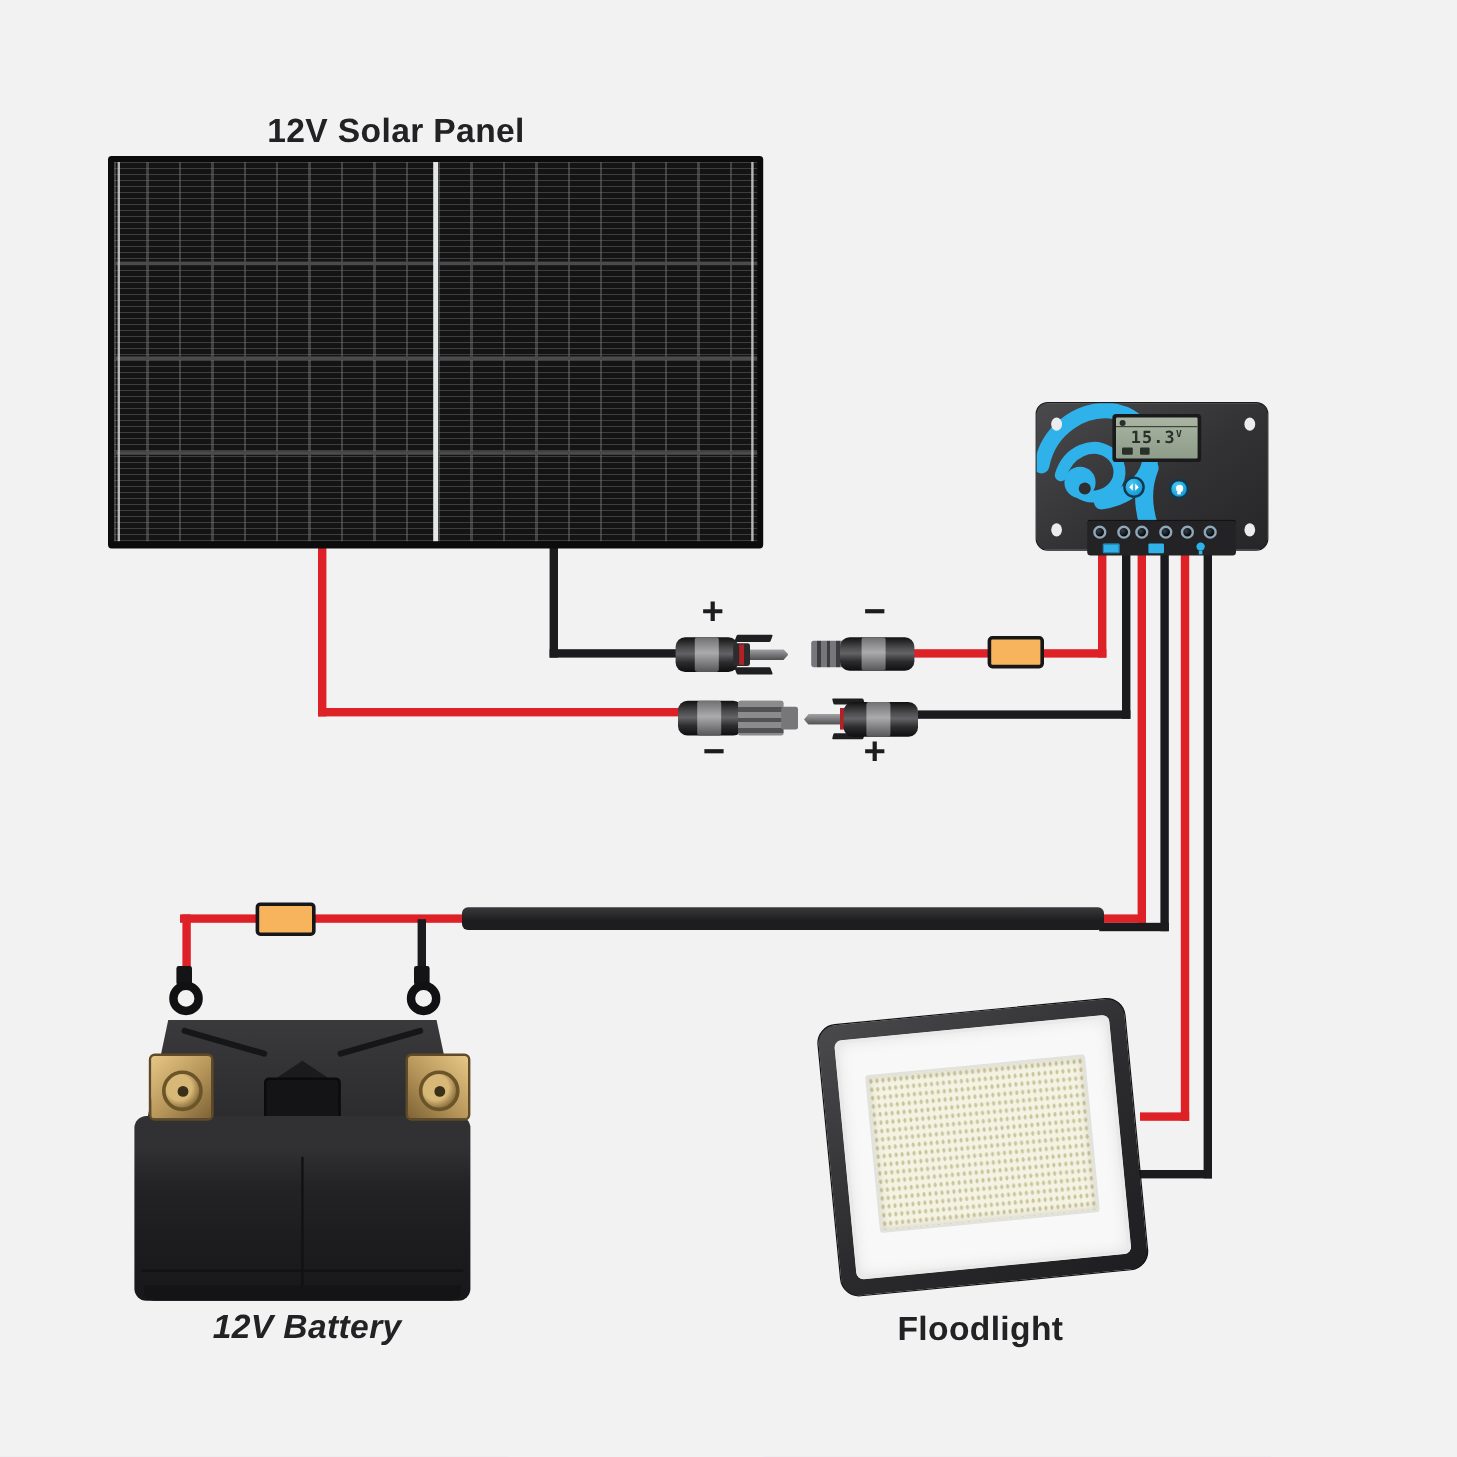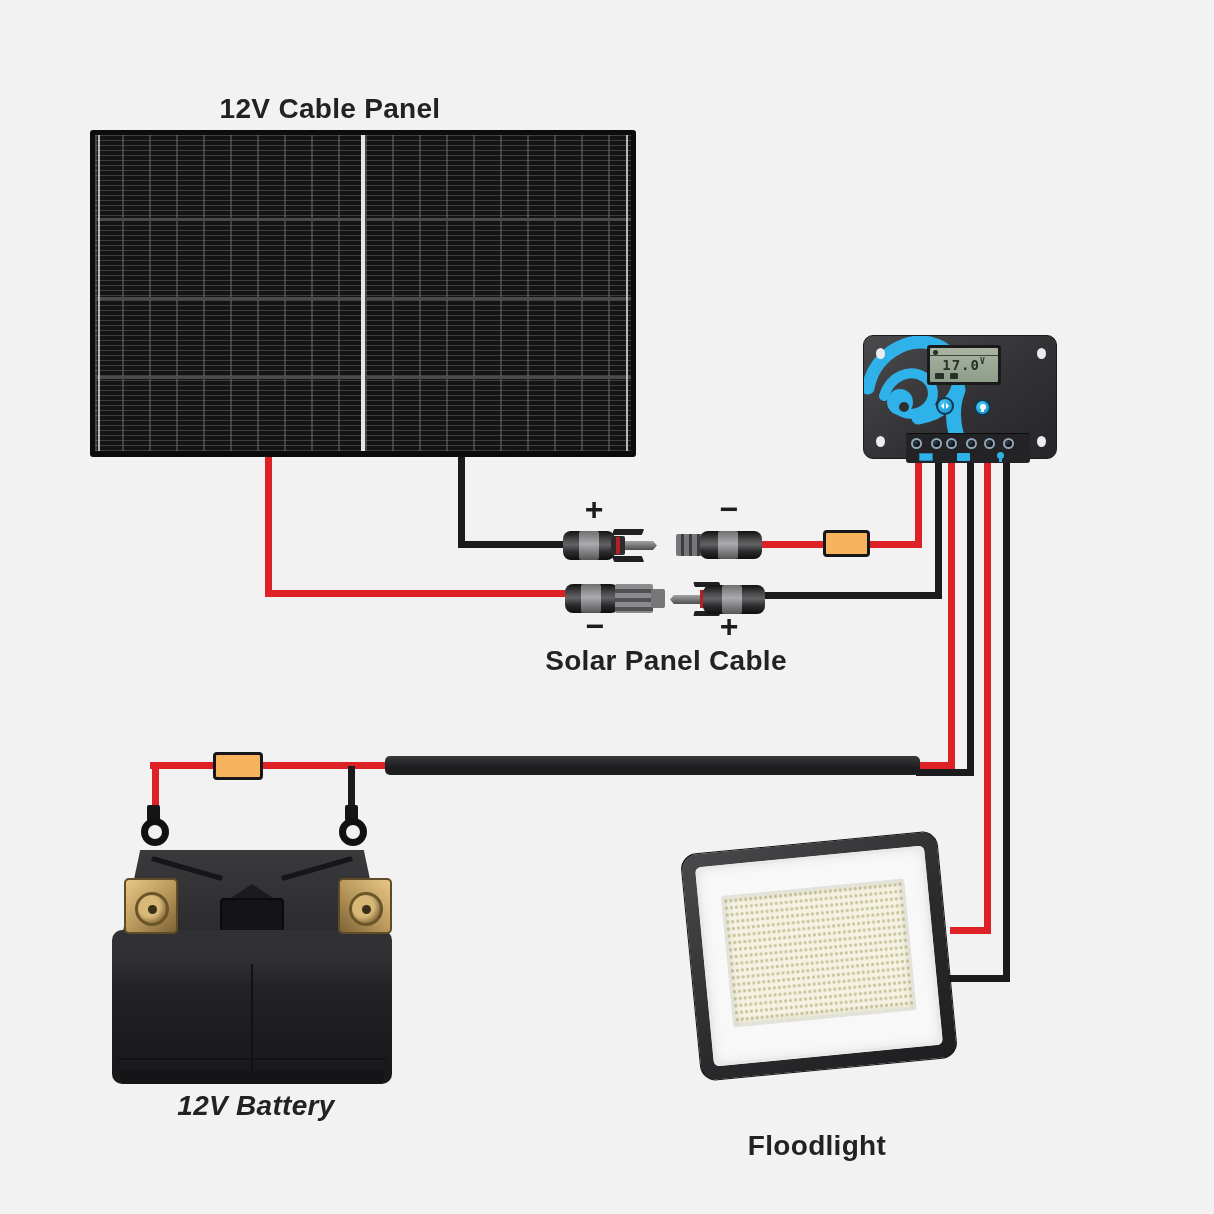--- a/index.html
+++ b/index.html
@@ -35,24 +35,23 @@
     border: 2px solid #8fa7b8; }
   .tri { width: 0; height: 0; border: 3px solid transparent; }
   .tri.l { border-right-color: #fff; margin-right: 1px; }
   .tri.r { border-left-color: #fff; margin-left: 1px; }
 </style>
 </head>
 <body>
 
 <div id="stage">
 
-  <div class="lbl" style="left:130px;top:93px;width:400px;">12V Cable Panel</div>
-  <div class="lbl" style="left:466px;top:645px;width:400px;">Solar Panel Cable</div>
+  <div class="lbl" style="left:130px;top:93px;width:400px;">12V Solar Panel</div>
   <div class="lbl" style="left:56px;top:1090px;width:400px;font-style:italic;">12V Battery</div>
-  <div class="lbl" style="left:617px;top:1130px;width:400px;">Floodlight</div>
+  <div class="lbl" style="left:617px;top:1092px;width:400px;">Floodlight</div>
 
   <div class="mark" style="left:569px;top:491px;width:50px;">+</div>
   <div class="mark" style="left:704px;top:491px;width:50px;">−</div>
   <div class="mark" style="left:570px;top:608px;width:50px;">−</div>
   <div class="mark" style="left:704px;top:608px;width:50px;">+</div>
 
   <div class="wire-red" style="left:265px;top:455px;width:7px;height:142px;"></div>
   <div class="wire-red" style="left:265px;top:590px;width:305px;height:7px;"></div>
   <div class="wire-red" style="left:760px;top:541px;width:162px;height:7px;"></div>
   <div class="wire-red" style="left:915px;top:450px;width:7px;height:98px;"></div>
@@ -143,21 +142,21 @@
       <circle cx="36" cy="66" r="13" fill="#2fb1ea"></circle>
       <circle cx="40" cy="71" r="5" fill="#2e2e30"></circle>
     </svg>
 
     <div class="abs" style="left:63px;top:9px;width:74px;height:40px;background:#1a1a1c;border-radius:3px;padding:3px;">
       <div class="abs" style="left:3px;top:3px;right:3px;bottom:3px;background:linear-gradient(#aab4a2,#8e9c8a);border-radius:1px;overflow:hidden;">
         <div class="abs" style="left:0;right:0;top:0;height:8px;border-bottom:1px solid #3c453c;"></div>
         <div class="abs" style="left:3px;top:2px;width:5px;height:5px;border-radius:50%;background:#27312a;"></div>
         <div class="abs" style="left:0;right:0;top:9px;text-align:center;
              font-family:'DejaVu Sans Mono',monospace;font-weight:bold;font-size:14px;color:#27312a;letter-spacing:1px;">
-          <span>17.0</span><span style="font-size:8px;vertical-align:top;">V</span>
+          <span>15.3</span><span style="font-size:8px;vertical-align:top;">V</span>
         </div>
         <div class="abs" style="left:5px;bottom:3px;width:9px;height:6px;background:#27312a;border-radius:1px;"></div>
         <div class="abs" style="left:20px;bottom:3px;width:8px;height:6px;background:#27312a;border-radius:1px;"></div>
       </div>
     </div>
 
     <div class="abs" style="left:72px;top:61px;width:18px;height:18px;border-radius:50%;border:2px solid #10384e;
                 background:radial-gradient(circle at 35% 30%, #49c6f4, #1b9ed8 70%);display:flex;align-items:center;justify-content:center;">
       <span class="tri l"></span>
         <span class="tri r"></span>

